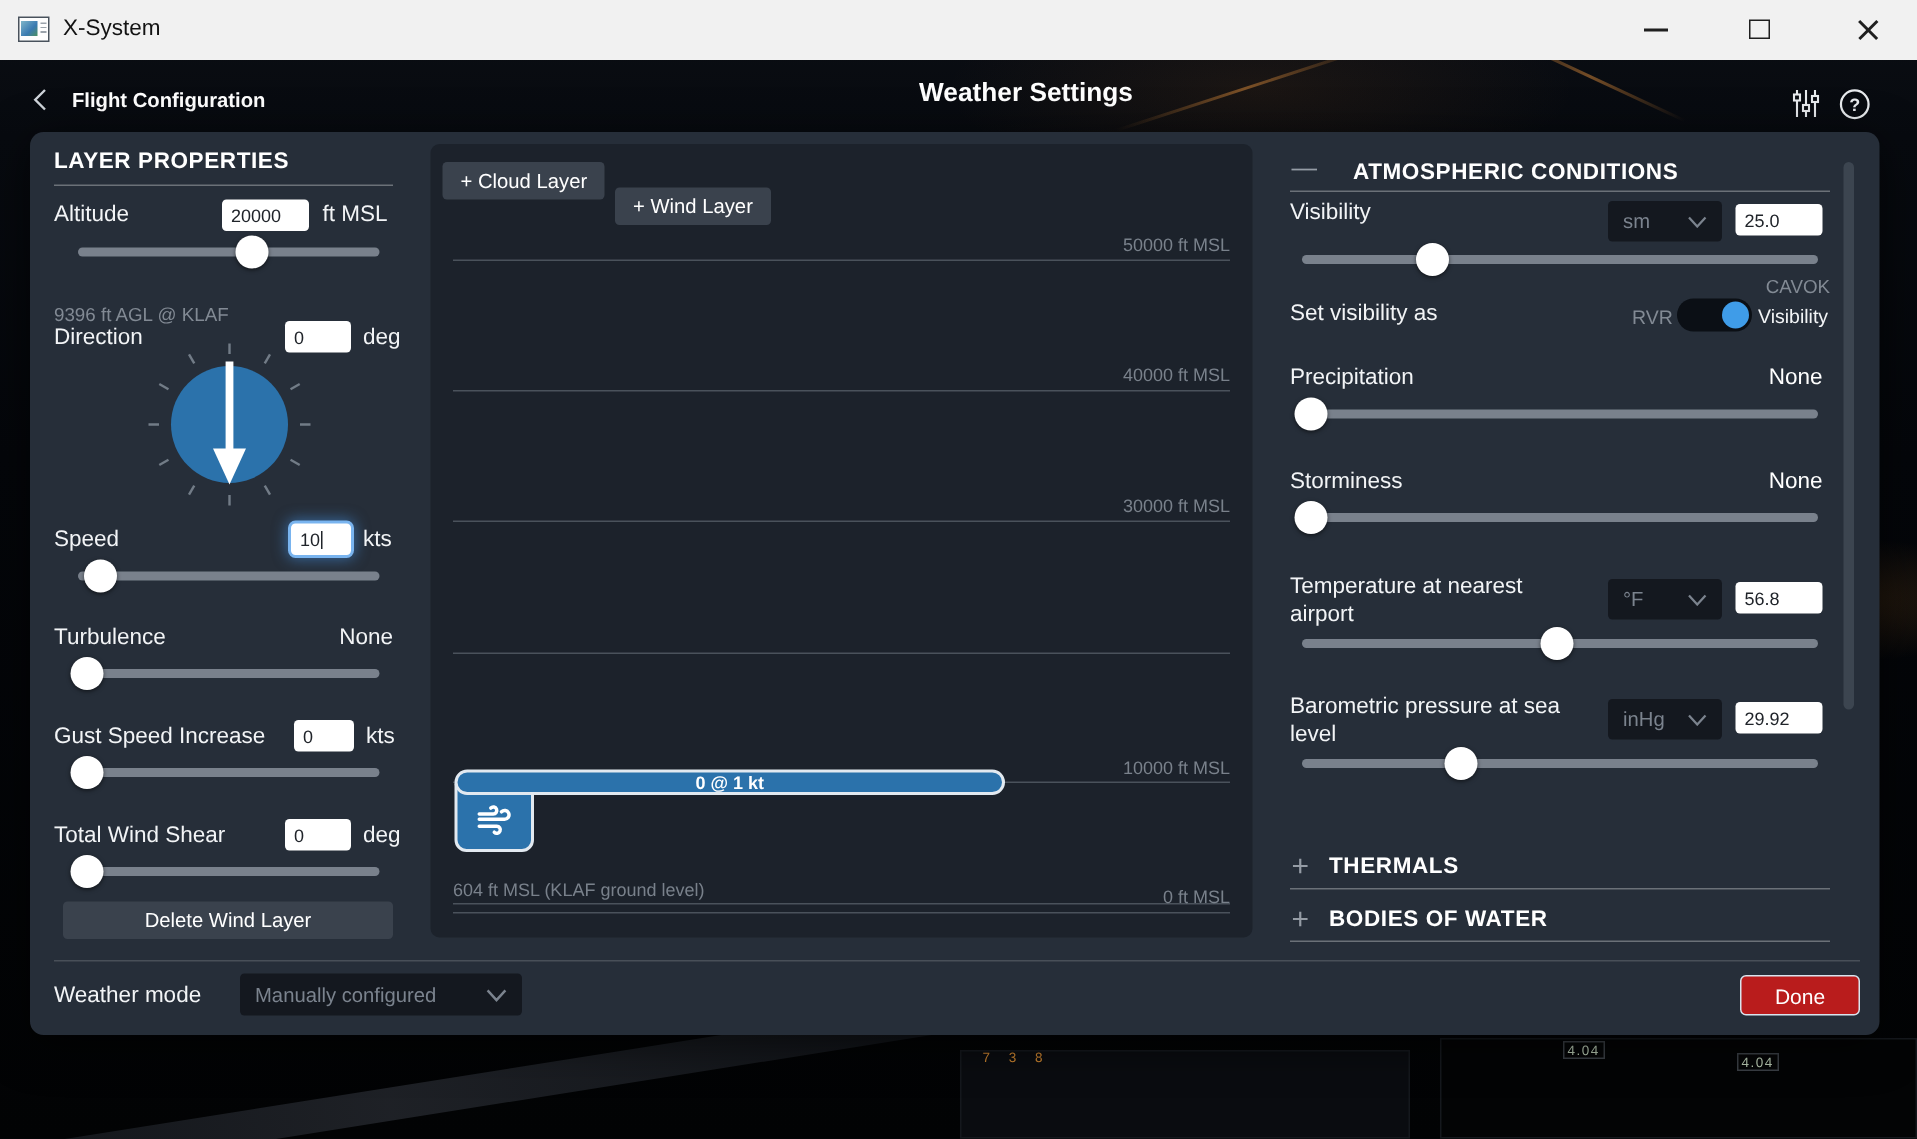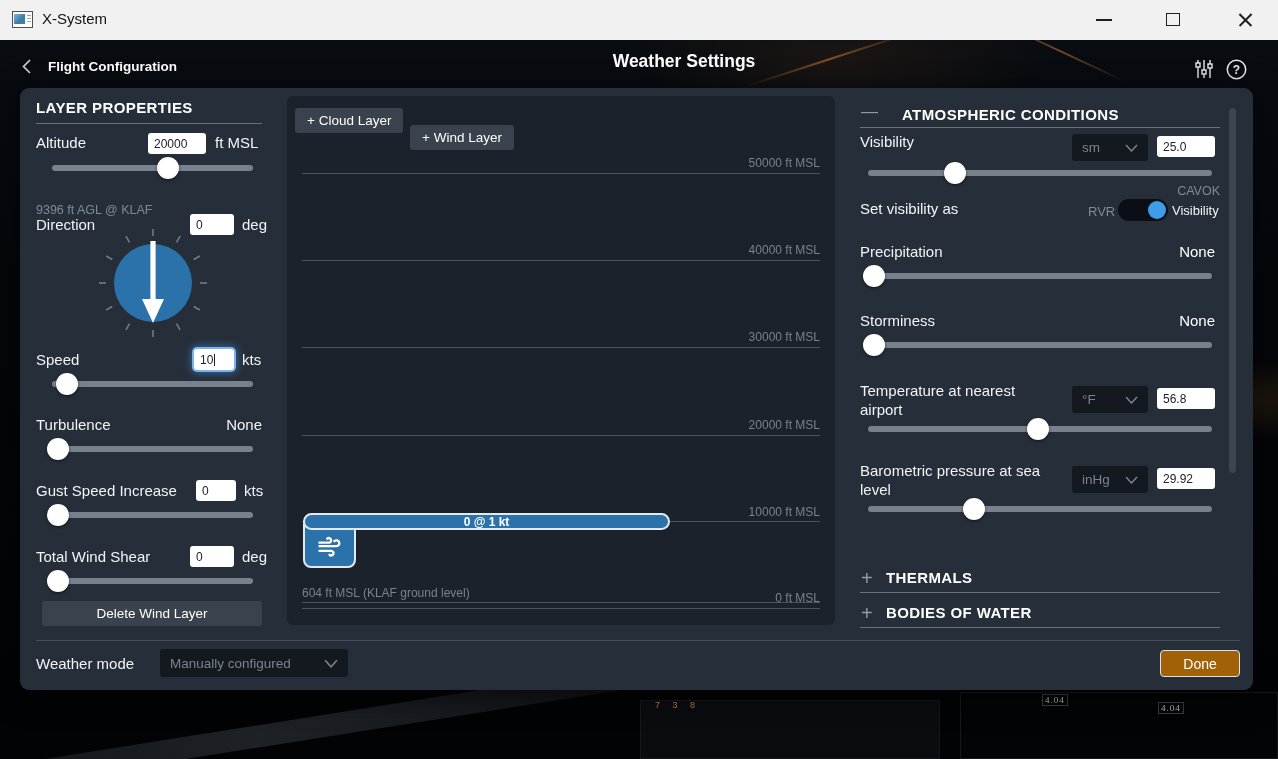--- a/index.html
+++ b/index.html
@@ -9,21 +9,21 @@
 
   
   #scene { position:absolute; inset:0; background:
     radial-gradient(220px 60px at 1210px 400px, rgba(210,130,40,.18), transparent 70%),
     radial-gradient(300px 90px at 840px 60px, rgba(190,110,40,.10), transparent 70%),
     linear-gradient(180deg, #0b0e14 0%, #070a0f 12%, #04060a 40%, #020304 100%); }
   .beam { position:absolute; background:linear-gradient(90deg,#14171c,#23262c 40%,#101318);
     transform:rotate(-9deg); opacity:.85; }
   .bgpanel { position:absolute; background:#0a0c10; border:1px solid #15181d; }
   .readout { position:absolute; color:#b8c9b2; font-size:9px; letter-spacing:1px;
-    border:1px solid #3a3f45; padding:0 2px; background:#050607;font-family:Liberation Serif, serif; }
+    border:1px solid #3a3f45; padding:0 2px; background:#050607; }
   .bgdigits { position:absolute; color:#c9822f; font-size:9px; letter-spacing:5px; }
   .streak { position:absolute; background:linear-gradient(90deg, transparent, rgba(205,130,55,.55), transparent); height:2px; }
 
   
   #titlebar { position:absolute; left:0; top:0; width:1278px; height:40px; background:#f1f1f1; }
   #app-title { position:absolute; left:42px; top:10px; font-size:15px; color:#131313; }
   #win-icon { position:absolute; left:12px; top:11px; width:21px; height:17px; background:#fdfdfd; border:1.5px solid #49525c; }
   #win-icon .pane { position:absolute; left:1px; top:2px; width:11px; height:10px;
     background:linear-gradient(135deg,#7fb6c9,#3a7ab1 60%,#4b8f62); }
   #win-icon .lines { position:absolute; right:1px; top:3px; width:4px; height:9px;
@@ -72,21 +72,21 @@
     color:#fff; font-size:12px; font-weight:700; z-index:3; }
   #wind-tab { position:absolute; left:16px; top:420px; width:53px; height:52px; background:#2b72ab;
     border:2px solid #e2e9f0; border-radius:8px; z-index:2; display:flex; align-items:flex-end; justify-content:center; padding-bottom:7px; }
 
   
   #vis-toggle { position:absolute; left:1098px; top:111px; width:50px; height:22px; border-radius:11px;
     background:#0b0f15; }
   #vis-toggle .knob { position:absolute; right:2px; top:2px; width:18px; height:18px; border-radius:50%;
     background:#3f9ce8; }
 
-  #done-btn { position:absolute; left:1140px; top:562px; width:80px; height:27px; background:#a16207;
+  #done-btn { position:absolute; left:1140px; top:562px; width:80px; height:27px; background:#b91c1c;
     border:1.5px solid #d9e4ee; border-radius:4px; color:#fff; font-size:14px;
     display:flex; align-items:center; justify-content:center; }
   #scrollbar { position:absolute; left:1209px; top:20px; width:7px; height:365px; border-radius:4px; background:#3c4550; }
   .plus-glyph { position:absolute; color:#959ca5; font-size:20px; font-weight:300; line-height:18px; }
 </style>
 </head>
 <body>
 
 <div id="scene">
   <div class="streak" style="left:740px; top:58px; width:180px; transform:rotate(-18deg);"></div>
@@ -216,21 +216,20 @@
   <div id="layers-panel">
     <div class="btn-dark" style="left:8px; top:12px;">+ Cloud Layer</div>
     <div class="btn-dark" style="left:123px; top:12px;margin-top:17px;">+ Wind Layer</div>
 
     <div class="glabel" style="top:60px;">50000 ft MSL</div>
     <div class="gridline" style="top:77px;"></div>
     <div class="glabel" style="top:147px;">40000 ft MSL</div>
     <div class="gridline" style="top:164px;"></div>
     <div class="glabel" style="top:234px;">30000 ft MSL</div>
     <div class="gridline" style="top:251px;"></div>
-    <div class="glabel" style="top:322px;">20000 ft MSL</div>
     <div class="gridline" style="top:339px;"></div>
     <div class="glabel" style="top:409px;">10000 ft MSL</div>
     <div class="gridline" style="top:425px;"></div>
     <div class="glabel" style="top:495px;">0 ft MSL</div>
     <div class="gridline" style="top:512px;"></div>
     <div class="gridline" style="top:506px;"></div>
     <div class="glabel" style="top:490px; text-align:left;">604 ft MSL (KLAF ground level)</div>
 
     <div id="wind-tab">
       <svg width="30" height="28" viewBox="0 0 24 24">

